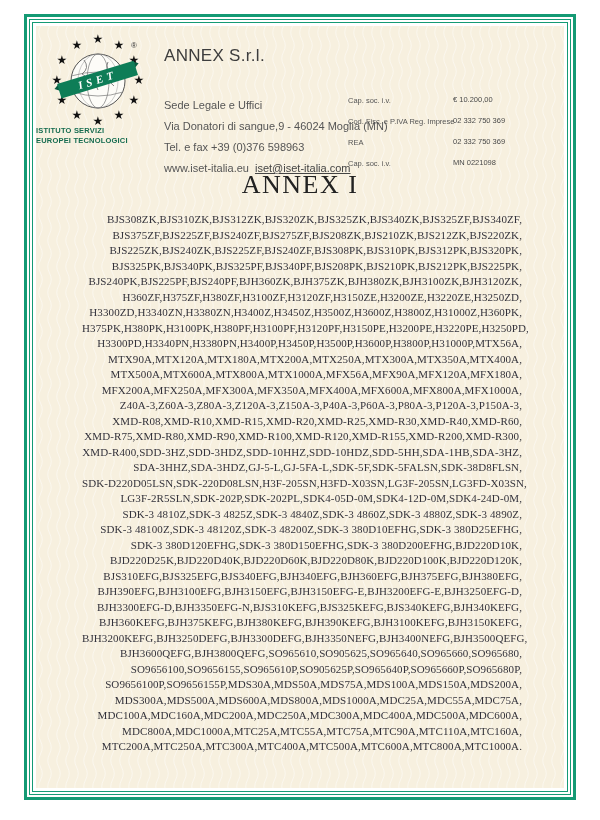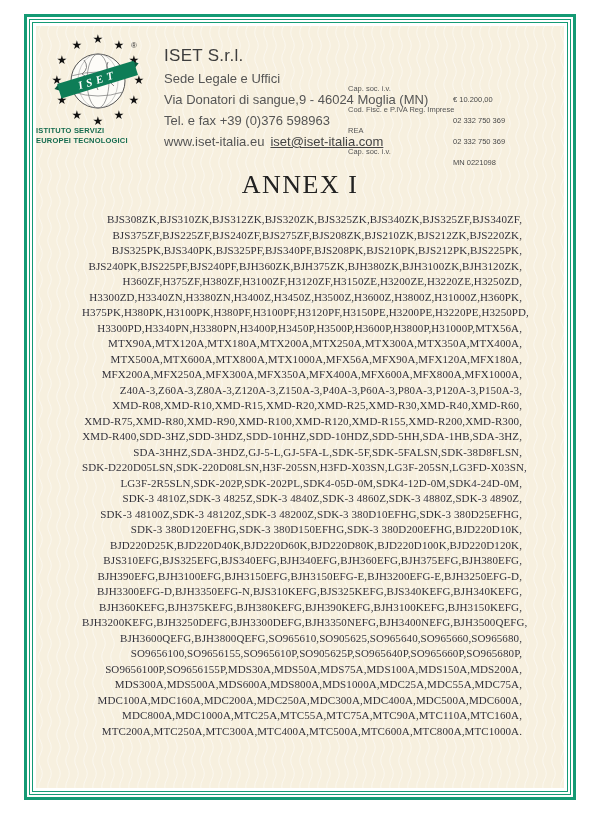--- a/index.html
+++ b/index.html
@@ -25,26 +25,26 @@
   
   .emblem{position:absolute;left:10px;top:6px;width:104px;height:96px;}
   .logo-caption{
     position:absolute;left:0px;top:100px;width:124px;text-align:left;
     color:#156b4f;font-weight:bold;font-size:7.5px;line-height:9.5px;letter-spacing:.2px;
   }
   .company-name{
     position:absolute;left:128px;top:20px;
     font-size:17px;color:#3d3d3d;letter-spacing:.3px;
   }
-  .contact{position:absolute;left:128px;top:42px;font-size:13px;color:#555;}
+  .contact{position:absolute;left:128px;top:69px;font-size:11px;color:#555;}
   .contact .row{height:21px;line-height:21px;white-space:nowrap;}
   .contact .email{text-decoration:underline;margin-left:6px;color:#444;}
   .registry{position:absolute;left:312px;top:52px;font-size:7.5px;color:#555;}
   .registry .row{height:21px;line-height:21px;white-space:nowrap;display:flex;}
-  .registry .lab{width:105px;}
+  .registry .lab{width:105px;margin-top:12px;}
   .registry .val{color:#4a4a4a;margin-top:11px;}
 
   
   .annex-title{
     position:absolute;left:0;right:0;top:144px;margin:0;
     text-align:center;font-family:"Liberation Serif", serif;font-weight:normal;
     font-size:26px;letter-spacing:1.5px;color:#222;
   }
   .code-list{
     position:absolute;left:46px;right:42px;top:186px;
@@ -107,21 +107,21 @@
             </g>
 
             <text x="85" y="16" font-size="8" fill="#333">®</text>
           </svg>
 
           <div class="logo-caption">
             <div>ISTITUTO SERVIZI</div>
             <div>EUROPEI TECNOLOGICI</div>
           </div>
 
-          <div class="company-name">ISET S.r.l.</div>
+          <div class="company-name">ANNEX S.r.l.</div>
 
           <div class="contact">
             <div class="row">Sede Legale e Uffici</div>
             <div class="row">Via Donatori di sangue,9 - 46024 Moglia (MN)</div>
             <div class="row">Tel. e fax +39 (0)376 598963</div>
             <div class="row">
               <span>www.iset-italia.eu</span><span class="email">iset@iset-italia.com</span>
             </div>
           </div>
 
@@ -141,20 +141,21 @@
             <div class="row">
               <span class="lab">Cap. soc. i.v.</span>
               <span class="val">MN 0221098</span>
             </div>
           </div>
 
           <h1 class="annex-title">ANNEX I</h1>
           <div class="code-list" id="code-list">
               <div>BJS308ZK,BJS310ZK,BJS312ZK,BJS320ZK,BJS325ZK,BJS340ZK,BJS325ZF,BJS340ZF,</div>
               <div>BJS375ZF,BJS225ZF,BJS240ZF,BJS275ZF,BJS208ZK,BJS210ZK,BJS212ZK,BJS220ZK,</div>
+              <div>BJS225ZK,BJS240ZK,BJS225ZF,BJS240ZF,BJS308PK,BJS310PK,BJS312PK,BJS320PK,</div>
               <div>BJS325PK,BJS340PK,BJS325PF,BJS340PF,BJS208PK,BJS210PK,BJS212PK,BJS225PK,</div>
               <div>BJS240PK,BJS225PF,BJS240PF,BJH360ZK,BJH375ZK,BJH380ZK,BJH3100ZK,BJH3120ZK,</div>
               <div>H360ZF,H375ZF,H380ZF,H3100ZF,H3120ZF,H3150ZE,H3200ZE,H3220ZE,H3250ZD,</div>
               <div>H3300ZD,H3340ZN,H3380ZN,H3400Z,H3450Z,H3500Z,H3600Z,H3800Z,H31000Z,H360PK,</div>
               <div>H375PK,H380PK,H3100PK,H380PF,H3100PF,H3120PF,H3150PE,H3200PE,H3220PE,H3250PD,</div>
               <div>H3300PD,H3340PN,H3380PN,H3400P,H3450P,H3500P,H3600P,H3800P,H31000P,MTX56A,</div>
               <div>MTX90A,MTX120A,MTX180A,MTX200A,MTX250A,MTX300A,MTX350A,MTX400A,</div>
               <div>MTX500A,MTX600A,MTX800A,MTX1000A,MFX56A,MFX90A,MFX120A,MFX180A,</div>
               <div>MFX200A,MFX250A,MFX300A,MFX350A,MFX400A,MFX600A,MFX800A,MFX1000A,</div>
               <div>Z40A-3,Z60A-3,Z80A-3,Z120A-3,Z150A-3,P40A-3,P60A-3,P80A-3,P120A-3,P150A-3,</div>

